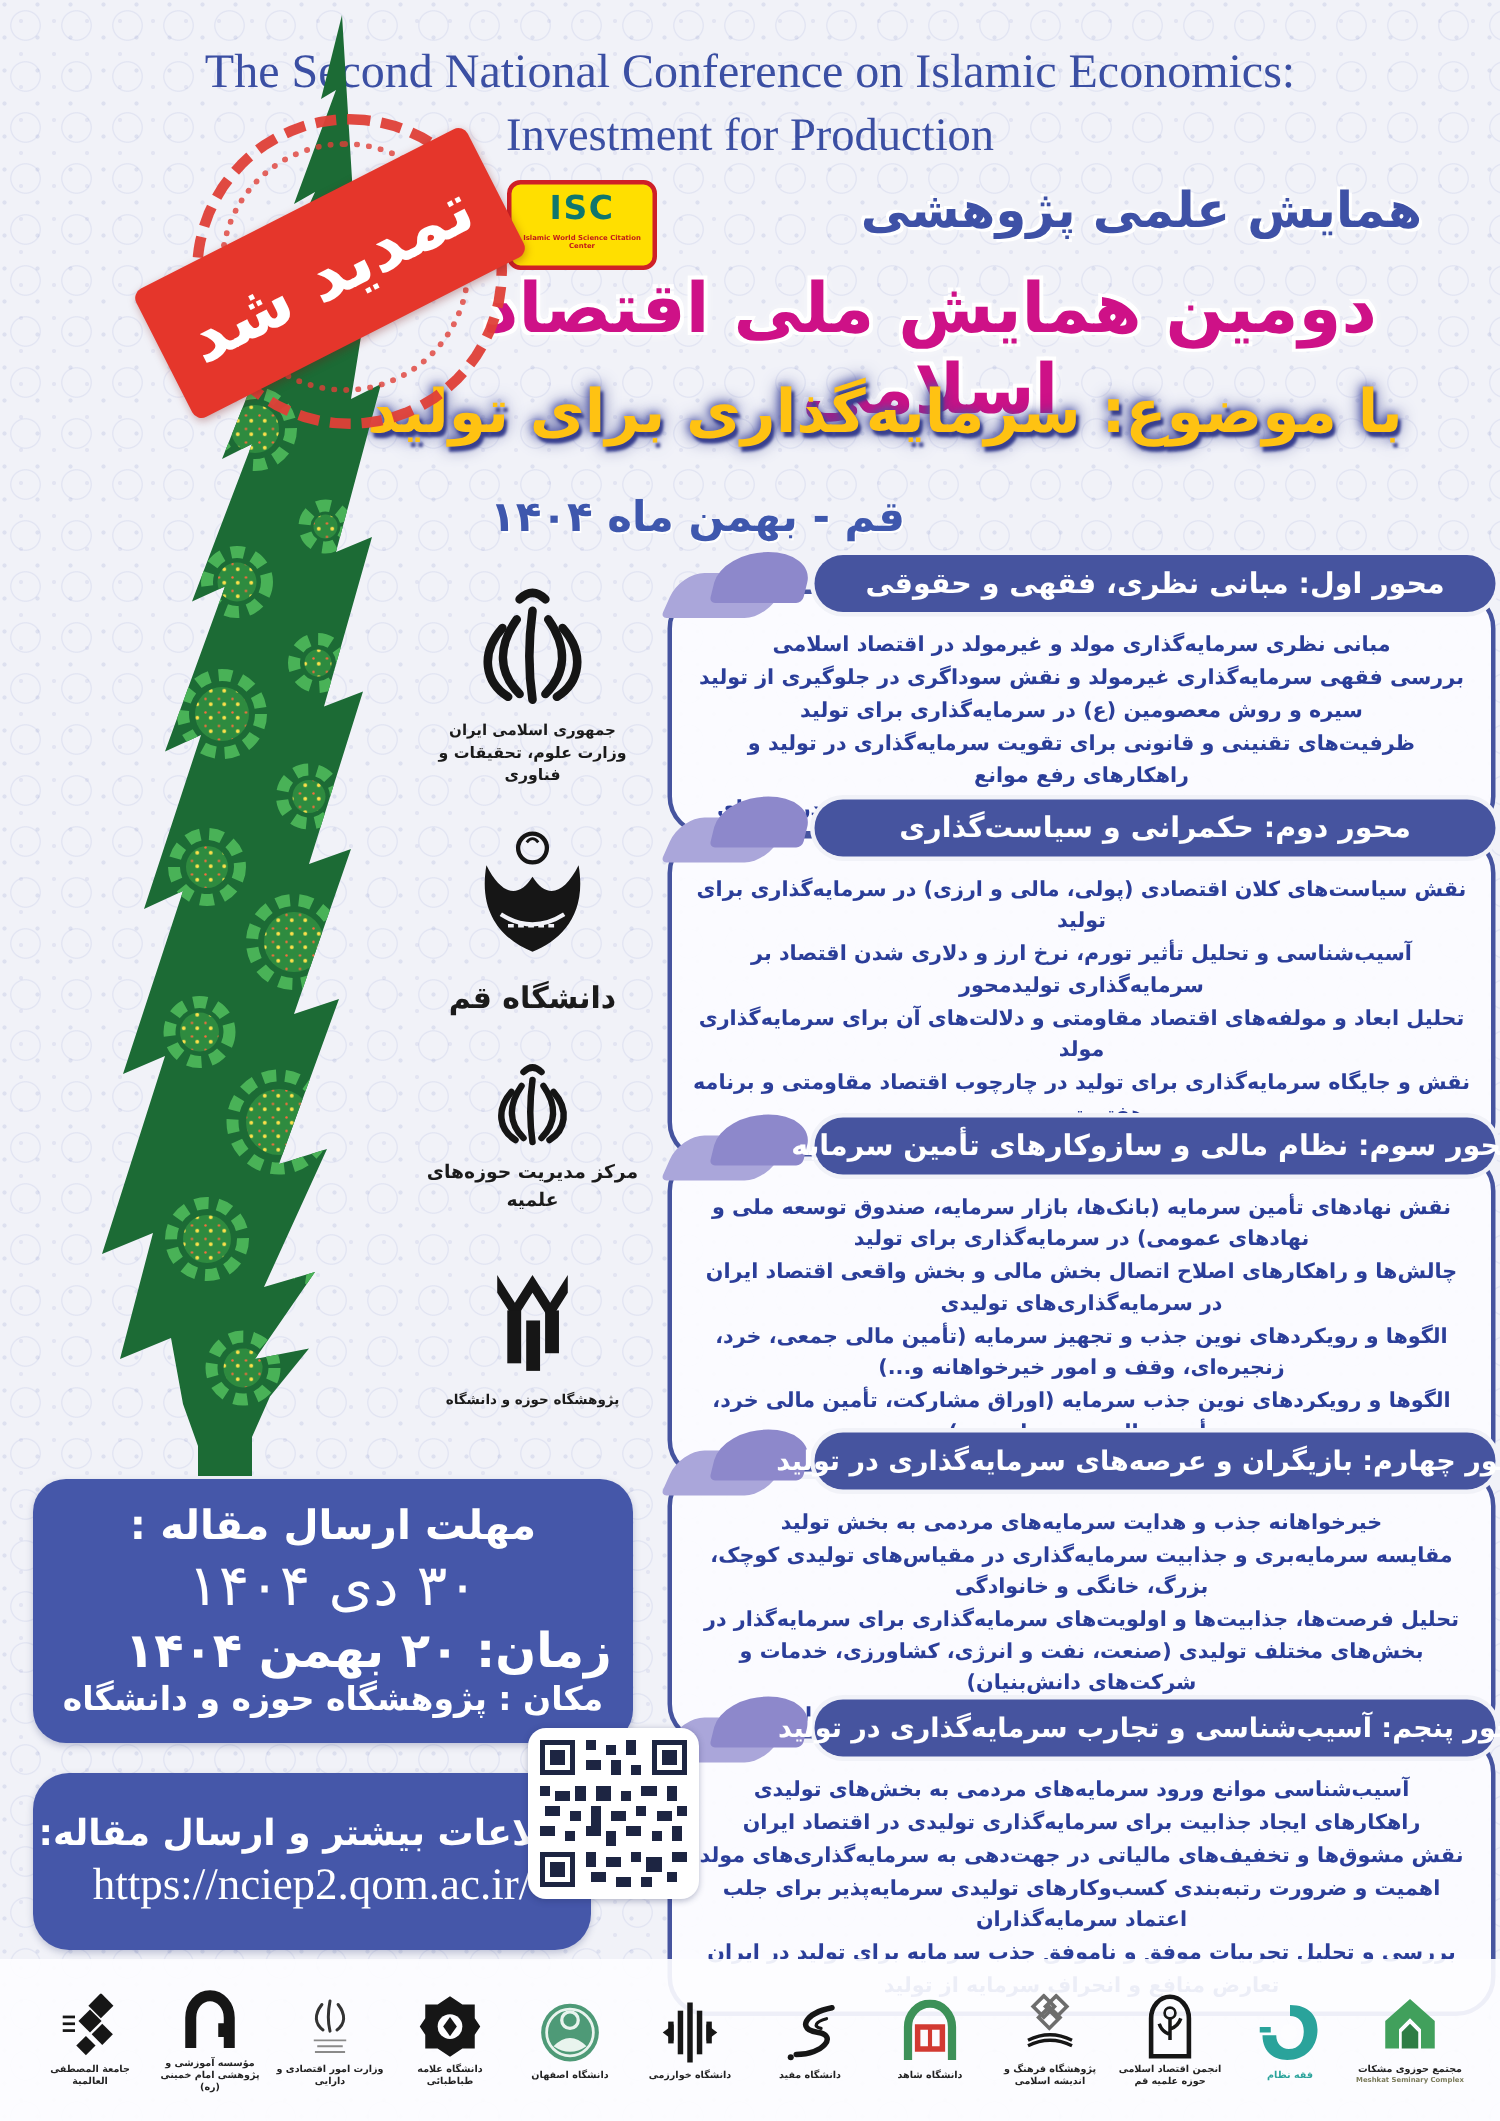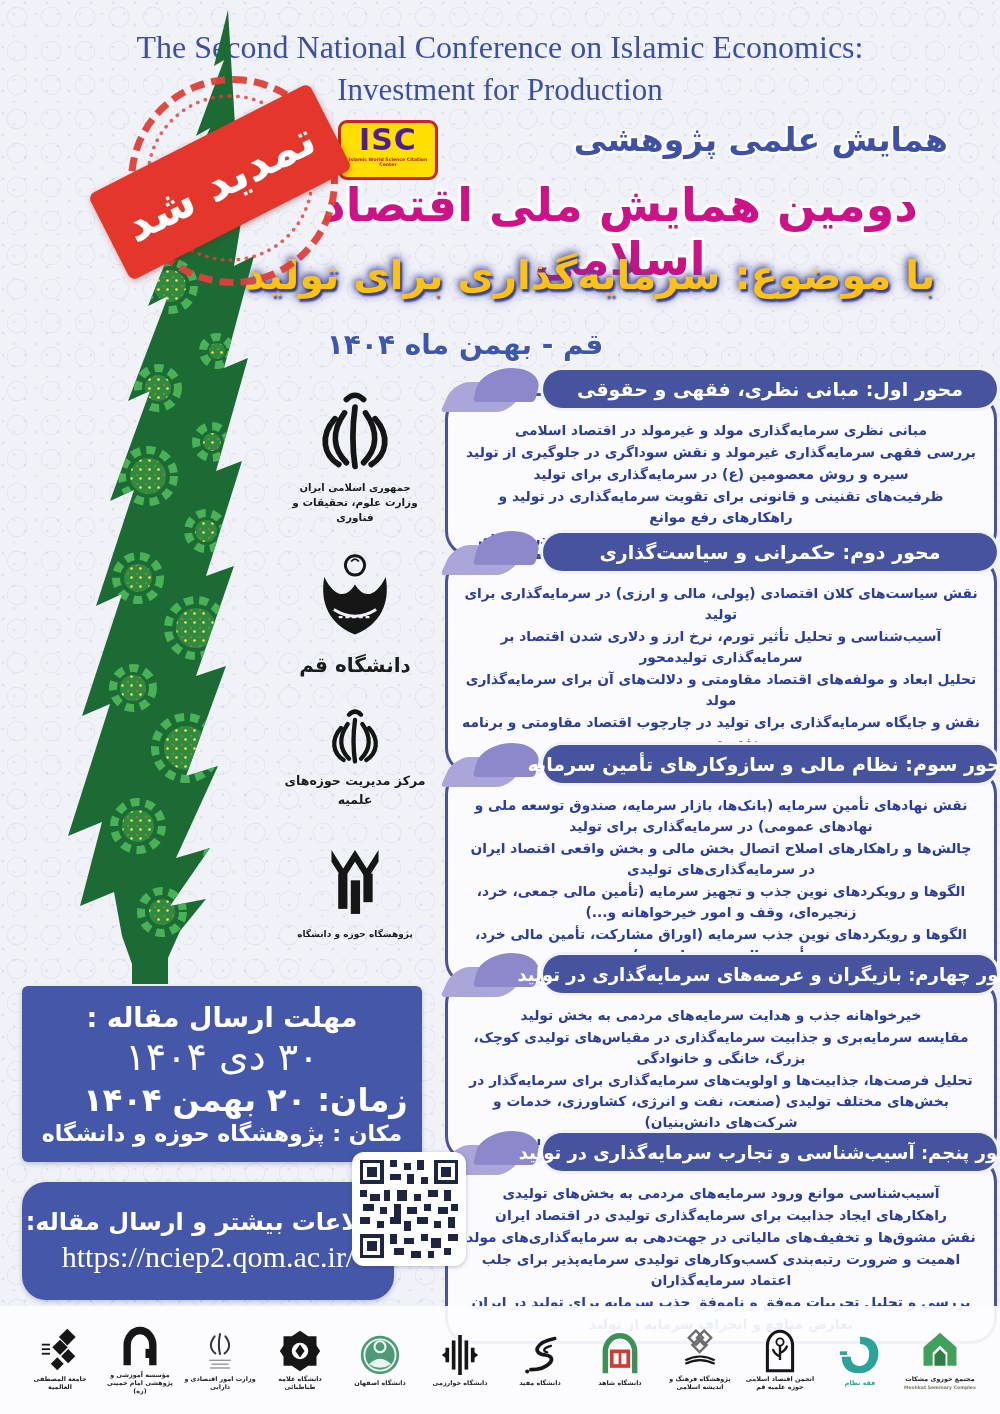--- a/index.html
+++ b/index.html
@@ -21,21 +21,21 @@
   .stamp .ring{position:absolute;left:40px;top:6px;width:196px;height:196px;border-radius:50%;
     border:7px dashed #e04038;opacity:.95;}
   .stamp .ring2{position:absolute;left:58px;top:24px;width:160px;height:160px;border-radius:50%;
     border:4px dotted #e04038;opacity:.8;}
   .stamp .plate{position:absolute;left:8px;top:64px;width:248px;height:96px;background:#e5362b;
     border-radius:7px;transform:rotate(-27deg);box-shadow:0 2px 6px rgba(120,20,20,.35);
     display:flex;align-items:center;justify-content:center;}
   .stamp .plate span{color:#fff;font-size:46px;font-weight:bold;direction:rtl;letter-spacing:2px;}
   .isc{position:absolute;left:338px;top:120px;width:94px;height:54px;background:#ffdf00;
     border:3px solid #cf2027;border-radius:9px;text-align:center;z-index:5;overflow:hidden;}
-  .isc .big{font-size:30px;font-weight:bold;color:#4c1d95;line-height:34px;letter-spacing:1px;}
+  .isc .big{font-size:22px;font-weight:bold;color:#0f766e;line-height:34px;letter-spacing:1px;}
   .isc .sub{font-size:4.6px;color:#c21a1a;font-weight:bold;line-height:1.1;}
   .kicker{position:absolute;top:120px;right:52px;direction:rtl;color:#3e51a6;font-size:33px;
     font-weight:bold;text-shadow:0 0 4px #fff,2px 2px 0 #fff,-2px -2px 0 #fff;}
   .fa-title{position:absolute;top:178px;left:255px;right:15px;text-align:center;direction:rtl;
     color:#ce1187;font-size:46px;font-weight:bold;
     text-shadow:-2.5px -2.5px 0 #fff,2.5px -2.5px 0 #fff,-2.5px 2.5px 0 #fff,2.5px 2.5px 0 #fff,0 0 9px #ffffff;}
   .fa-sub{position:absolute;top:252px;left:240px;right:60px;text-align:center;direction:rtl;
     color:#ffc212;font-size:40px;font-weight:bold;
     text-shadow:0 0 12px #39408f,2px 3px 2px #39408f,-1px -1px 6px #5a62b5;}
   .fa-date{position:absolute;top:328px;left:255px;width:420px;text-align:center;direction:rtl;
@@ -60,21 +60,21 @@
     background:#8d88cb;border-radius:50% 50% 4px 4px/60% 60% 4px 4px;transform:skewX(-14deg);}
   .pill{position:absolute;left:98px;right:0;height:38px;background:#46549f;border-radius:19px;
     color:#fff;font-size:19px;font-weight:bold;direction:rtl;display:flex;align-items:center;
     justify-content:center;white-space:nowrap;box-shadow:0 0 0 3px #f1f2f8;}
   .axis-box{margin-top:-17px;border:3.5px solid #46549f;border-radius:26px;
     background:rgba(252,252,255,.93);padding:24px 14px 6px;direction:rtl;text-align:center;
     color:#2b3e99;font-size:13.8px;font-weight:bold;line-height:1.52;overflow:hidden;}
   .axis-item{margin:0 0 1px;}
   
   .infobox{position:absolute;left:22px;top:986px;width:400px;height:176px;background:#4557a9;
-    border-radius:6px;color:#fff;direction:rtl;text-align:center;z-index:10;
+    border-radius:22px;color:#fff;direction:rtl;text-align:center;z-index:10;
     display:flex;flex-direction:column;justify-content:center;gap:2px;box-shadow:0 2px 5px rgba(40,50,110,.25);}
   .infobox .l1{font-size:27px;font-weight:bold;}
   .infobox .l2{font-size:38px;font-weight:normal;letter-spacing:1px;}
   .infobox .l3{font-size:32px;font-weight:bold;padding-left:47px;}
   .infobox .l4{font-size:22px;font-weight:bold;}
   .contactbox{position:absolute;left:22px;top:1182px;width:372px;height:118px;background:#4557a9;
     border-radius:24px;color:#fff;direction:rtl;text-align:center;z-index:10;
     display:flex;flex-direction:column;justify-content:center;gap:4px;box-shadow:0 2px 5px rgba(40,50,110,.25);}
   .contactbox .lbl{font-size:24px;font-weight:bold;}
   .contactbox a{font-family:"Liberation Serif",serif;font-size:30px;color:#fff;text-decoration:none;direction:ltr;}

